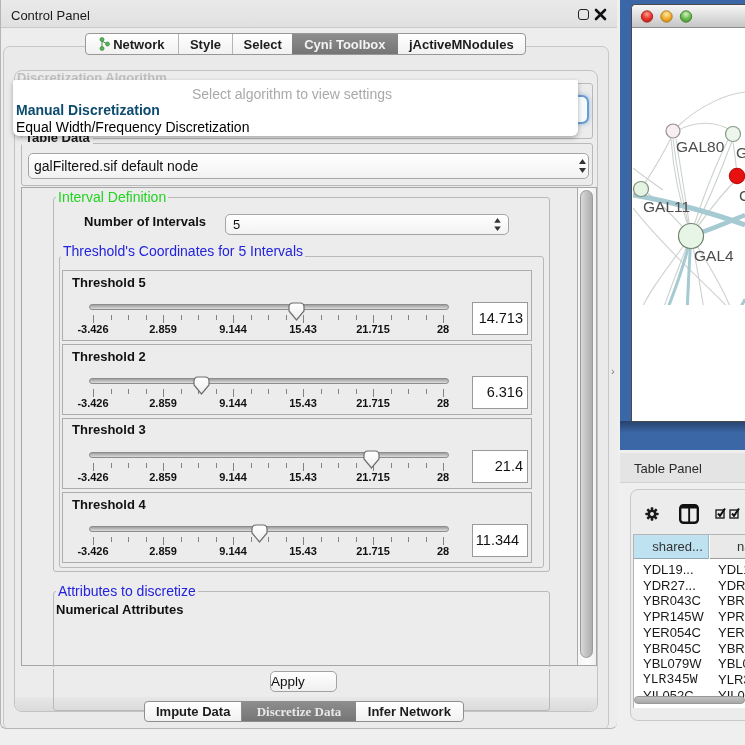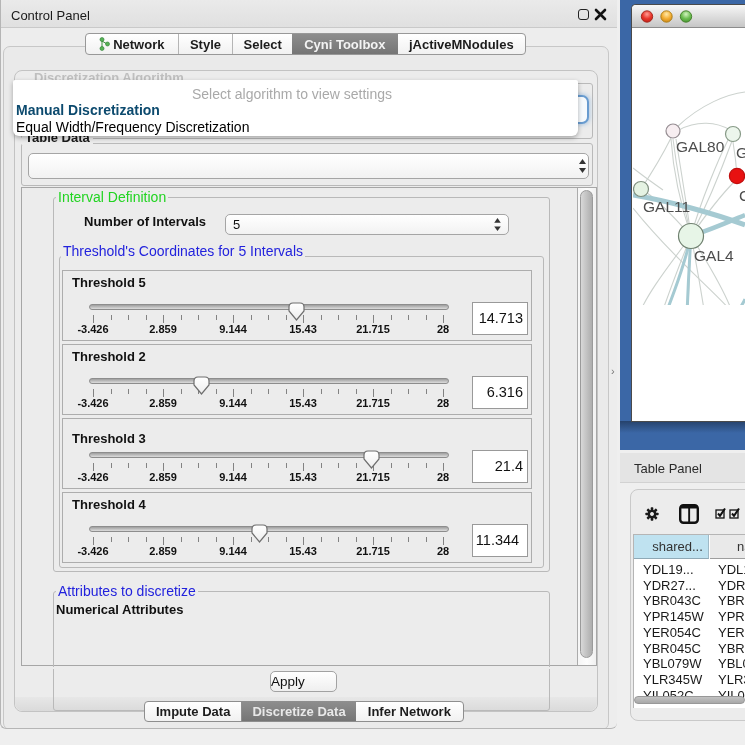--- a/index.html
+++ b/index.html
@@ -34,26 +34,27 @@
     <div style="width:54px;height:100%;display:flex;align-items:center;justify-content:center;font-size:13px;font-weight:bold;color:#1c1c1c;">Style</div>
     <div style="width:60px;height:100%;display:flex;align-items:center;justify-content:center;font-size:13px;font-weight:bold;color:#1c1c1c;border-left:1px solid #b5b5b5;">Select</div>
     <div style="width:106px;height:100%;display:flex;align-items:center;justify-content:center;font-size:13px;font-weight:bold;color:#f3f3f3;background:linear-gradient(#8d8d8d,#757575);">Cyni Toolbox</div>
     <div style="width:128px;height:100%;display:flex;align-items:center;justify-content:center;font-size:13px;font-weight:bold;color:#1c1c1c;">jActiveMNodules</div>
   </div>
 
   <div class="abs" style="left:13px;top:70px;width:584px;height:642px;background:#ececec;border:1px solid #c3c3c3;border-radius:8px;"></div>
   <div class="abs" style="left:14px;top:697px;width:582px;height:14px;background:linear-gradient(#e7e7e7,#dadada);border-radius:0 0 8px 8px;"></div>
 
   <div class="abs" style="left:20px;top:83px;width:572px;height:56px;border:1px solid #b9b9b9;border-radius:3px;"></div>
-  <div class="abs" style="left:33px;top:70px;font-size:13px;font-weight:bold;color:#bfbfbf;">Discretization Algorithm</div>
+  <div class="abs" style="left:16px;top:70px;font-size:13px;font-weight:bold;color:#bfbfbf;">Discretization Algorithm</div>
 
   <div class="abs" style="left:20px;top:143px;width:572px;height:43px;border:1px solid #b9b9b9;border-radius:3px;"></div>
   <div class="abs" style="left:21px;top:130px;background:#ececec;padding:0 3px;font-size:13px;font-weight:bold;color:#1a1a1a;">Table Data</div>
 
   <div class="abs" style="left:27px;top:153px;width:561px;height:26px;background:linear-gradient(#ffffff,#f2f2f2);border:1px solid #a5a5a5;border-radius:5px;"></div>
+  <div class="abs" style="left:33px;top:158px;font-size:14px;color:#111;">galFiltered.sif default node</div>
   <svg class="abs" style="left:577px;top:158px;" width="9" height="16" viewBox="0 0 9 16">
       <path d="M4.5 1 L8 6 L1 6 Z" fill="#333"></path>
       <path d="M4.5 15 L8 10 L1 10 Z" fill="#333"></path>
     </svg>
 
   <div class="abs" style="left:20px;top:187px;width:576px;height:479px;border:1px solid #a6a6a6;background:#ececec;"></div>
 
   <div class="abs" style="left:576px;top:188px;width:19px;height:477px;background:linear-gradient(90deg,#f5f5f5,#fdfdfd,#f0f0f0);border-left:1px solid #ababab;"></div>
   <div class="abs" style="left:579px;top:190px;width:13px;height:468px;background:linear-gradient(90deg,#d8d8d8,#adadad);border:1px solid #9a9a9a;border-radius:7px;"></div>
 
@@ -150,21 +151,21 @@
             <linearGradient id="tg1" x1="0" y1="0" x2="0" y2="1">
               <stop offset="0" stop-color="#ffffff"></stop>
               <stop offset="1" stop-color="#ededed"></stop>
             </linearGradient>
           </defs>
         </svg>
         <div style="position:absolute;left:409px;top:31px;width:56px;height:33px;background:#fff;border:1px solid #999;"></div>
         <div style="position:absolute;left:409px;top:39px;width:51px;text-align:right;font-size:14.5px;color:#111;">6.316</div>
       </div>
       <div class="abs" style="left:61px;top:418px;width:470px;height:71px;border:1px solid #adadad;background:#ececec;">
-        <div style="position:absolute;left:9px;top:12px;font-size:13px;font-weight:bold;color:#111;">Threshold 3</div>
+        <div style="position:absolute;left:9px;top:3px;font-size:13px;font-weight:bold;color:#111;">Threshold 3</div>
         <div style="position:absolute;left:26px;top:33px;width:360px;height:6px;background:linear-gradient(#9e9e9e,#dcdcdc);border:1px solid #8d8d8d;border-radius:3px;"></div>
         <div style="position:absolute;left:30px;top:44px;width:1px;height:8px;background:#828282;"></div>
         <div style="position:absolute;left:47.5px;top:44px;width:1px;height:5px;background:#828282;"></div>
         <div style="position:absolute;left:65px;top:44px;width:1px;height:5px;background:#828282;"></div>
         <div style="position:absolute;left:82.5px;top:44px;width:1px;height:5px;background:#828282;"></div>
         <div style="position:absolute;left:100px;top:44px;width:1px;height:8px;background:#828282;"></div>
         <div style="position:absolute;left:117.5px;top:44px;width:1px;height:5px;background:#828282;"></div>
         <div style="position:absolute;left:135px;top:44px;width:1px;height:5px;background:#828282;"></div>
         <div style="position:absolute;left:152.5px;top:44px;width:1px;height:5px;background:#828282;"></div>
         <div style="position:absolute;left:170px;top:44px;width:1px;height:8px;background:#828282;"></div>
@@ -245,21 +246,21 @@
   <div class="abs" style="left:52px;top:591px;width:497px;height:120px;border:1px solid #b9b9b9;border-radius:3px;"></div>
   <div class="abs" style="left:55px;top:583px;background:#ececec;padding:0 2px;font-size:14px;color:#2222dd;">Attributes to discretize</div>
   <div class="abs" style="left:55px;top:602px;font-size:13px;font-weight:bold;color:#111;">Numerical Attributes</div>
 
   <div class="abs" style="left:21px;top:667px;width:574px;height:2px;background:#ececec;"></div>
 
   <div class="abs" style="left:269px;top:671px;width:67px;height:21px;background:linear-gradient(#ffffff,#efefef);border:1px solid #a2a2a2;border-radius:5px;line-height:19px;font-size:13.5px;color:#111;">Apply</div>
 
   <div class="abs" style="left:143px;top:701px;width:320px;height:21px;background:linear-gradient(#ffffff,#f1f1f1);border:1px solid #8e8e8e;border-radius:4px;overflow:hidden;display:flex;">
     <div style="width:98px;display:flex;align-items:center;justify-content:center;font-size:13px;font-weight:bold;color:#1c1c1c;border-right:1px solid #8e8e8e;">Impute Data</div>
-    <div style="width:114px;display:flex;align-items:center;justify-content:center;font-size:13px;font-weight:bold;color:#e8e8e8;background:linear-gradient(#8d8d8d,#757575);">Discretize Data</div>
+    <div style="width:114px;display:flex;align-items:center;justify-content:center;font-size:13px;font-weight:bold;color:#e8e8e8;background:linear-gradient(#8d8d8d,#757575);font-family:Liberation Serif, serif;">Discretize Data</div>
     <div style="width:108px;display:flex;align-items:center;justify-content:center;font-size:13px;font-weight:bold;color:#1c1c1c;">Infer Network</div>
   </div>
 </div>
 
 <div class="abs" style="left:13px;top:80px;width:565px;height:56px;background:#fff;border-radius:2px 2px 6px 6px;box-shadow:0 2px 5px rgba(0,0,0,0.3);z-index:30;"></div>
 <div class="abs" style="left:192px;top:86px;font-size:14px;color:#a9a9a9;z-index:31;">Select algorithm to view settings</div>
 <div class="abs" style="left:16px;top:102px;font-size:14px;font-weight:bold;color:#0c4a6e;z-index:31;">Manual Discretization</div>
 <div class="abs" style="left:16px;top:118.5px;font-size:14px;color:#000;z-index:31;">Equal Width/Frequency Discretization</div>
 
 <div class="abs" style="left:560px;top:97px;width:27px;height:25px;border-radius:5px;box-shadow:0 0 0 2px rgba(95,150,205,0.9), 0 0 4px 2.5px rgba(115,165,215,0.5);background:#f6fafd;z-index:29;"></div>
@@ -397,20 +398,20 @@
       <div style="position:absolute;left:9px;top:58.4px;font-size:13px;color:#1a1a1a;">YBR043C</div>
       <div style="position:absolute;left:84px;top:58.4px;font-size:13px;color:#1a1a1a;">YBR0</div>
       <div style="position:absolute;left:9px;top:74.1px;font-size:13px;color:#1a1a1a;">YPR145W</div>
       <div style="position:absolute;left:84px;top:74.1px;font-size:13px;color:#1a1a1a;">YPR1</div>
       <div style="position:absolute;left:9px;top:89.8px;font-size:13px;color:#1a1a1a;">YER054C</div>
       <div style="position:absolute;left:84px;top:89.8px;font-size:13px;color:#1a1a1a;">YER0</div>
       <div style="position:absolute;left:9px;top:105.5px;font-size:13px;color:#1a1a1a;">YBR045C</div>
       <div style="position:absolute;left:84px;top:105.5px;font-size:13px;color:#1a1a1a;">YBR0</div>
       <div style="position:absolute;left:9px;top:121.19999999999999px;font-size:13px;color:#1a1a1a;">YBL079W</div>
       <div style="position:absolute;left:84px;top:121.19999999999999px;font-size:13px;color:#1a1a1a;">YBL0</div>
-      <div style="position:absolute;left:9px;top:136.89999999999998px;font-size:13px;color:#1a1a1a;">YLR345W</div>
+      <div style="position:absolute;left:9px;top:136.89999999999998px;font-size:13px;color:#1a1a1a;font-family:Liberation Mono, monospace;">YLR345W</div>
       <div style="position:absolute;left:84px;top:136.89999999999998px;font-size:13px;color:#1a1a1a;">YLR3</div>
       <div style="position:absolute;left:9px;top:152.6px;font-size:13px;color:#1a1a1a;">YIL052C</div>
       <div style="position:absolute;left:84px;top:152.6px;font-size:13px;color:#1a1a1a;">YIL0</div>
     </div>
 </div>
 
 <div class="abs" style="left:634px;top:696px;width:111px;height:8px;background:linear-gradient(#c2c2c2,#a8a8a8);border:1px solid #989898;border-radius:4px;"></div>
 
 </body></html>

